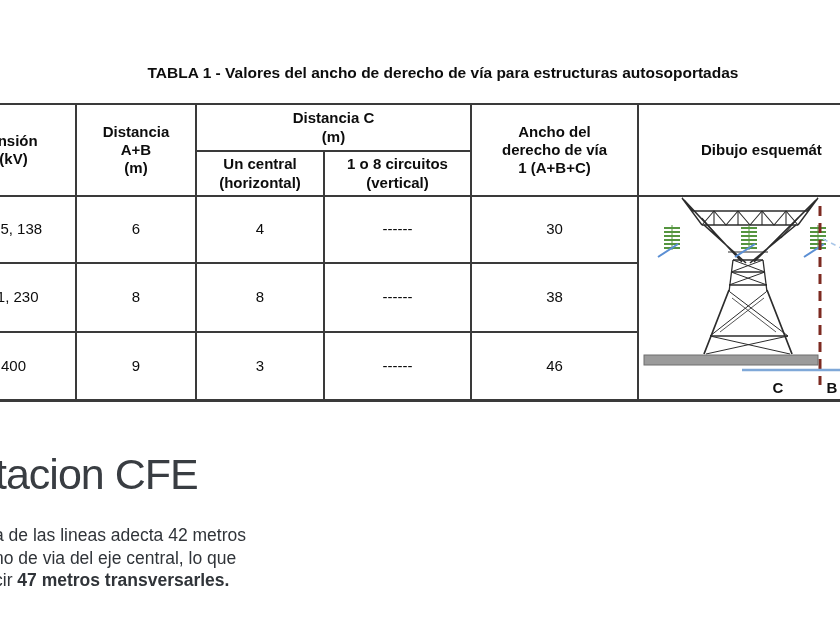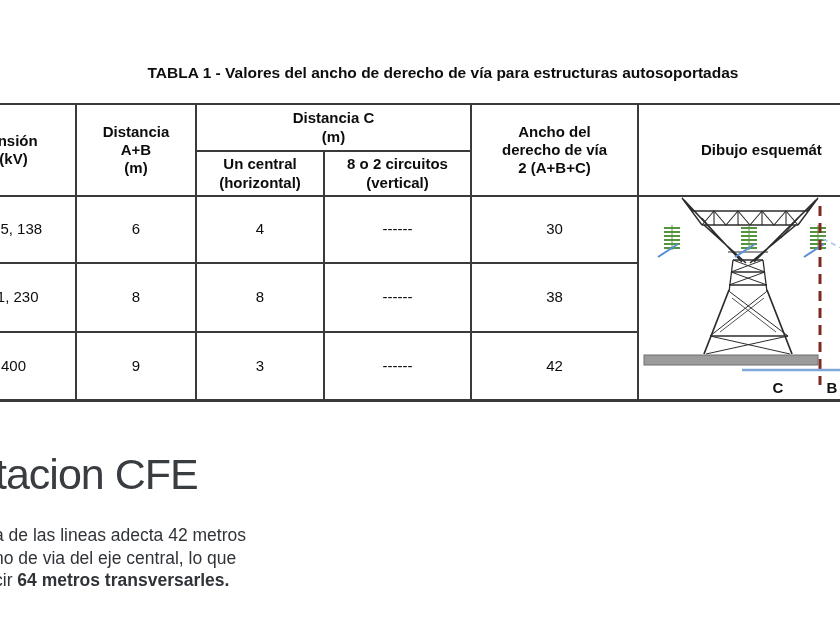--- a/index.html
+++ b/index.html
@@ -64,27 +64,27 @@
       <tr class="rh1">
         <th rowspan="2">ensión
 (kV)</th>
         <th rowspan="2">Distancia
 A+B
 (m)</th>
         <th colspan="2">Distancia C
 (m)</th>
         <th rowspan="2">Ancho del
 derecho de vía
-2 (A+B+C)</th>
+1 (A+B+C)</th>
         <th rowspan="2" class="dibujo">Dibujo esquemát</th>
       </tr>
       <tr class="rh2">
         <th>Un central
 (horizontal)</th>
-        <th>8 o 2 circuitos
+        <th>1 o 8 circuitos
 (vertical)</th>
       </tr>
 
       <tr class="rd1">
         <td>115, 138</td>
         <td>6</td>
         <td>4</td>
         <td>------</td>
         <td>30</td>
         <td rowspan="3" class="draw-cell">
@@ -136,26 +136,26 @@
         <td>8</td>
         <td>8</td>
         <td>------</td>
         <td>38</td>
       </tr>
       <tr class="rd3">
         <td>400</td>
         <td>9</td>
         <td>3</td>
         <td>------</td>
-        <td>42</td>
+        <td>46</td>
       </tr>
     </tbody>
   </table>
 
   <div class="big-heading">tacion CFE</div>
 
   <div class="para">
     <div>a de las lineas adecta 42 metros</div>
     <div>no de via del eje central, lo que</div>
-    <div><span>cir </span><span class="bold">64 metros transversarles.</span></div>
+    <div><span>cir </span><span class="bold">47 metros transversarles.</span></div>
   </div>
 
 </div>
 
 </body></html>

